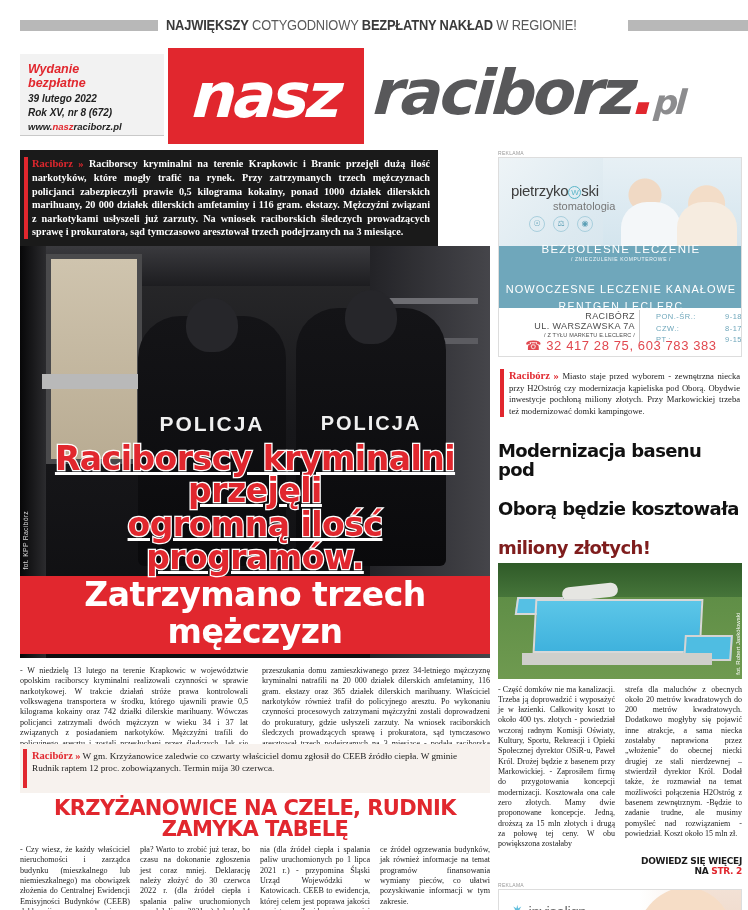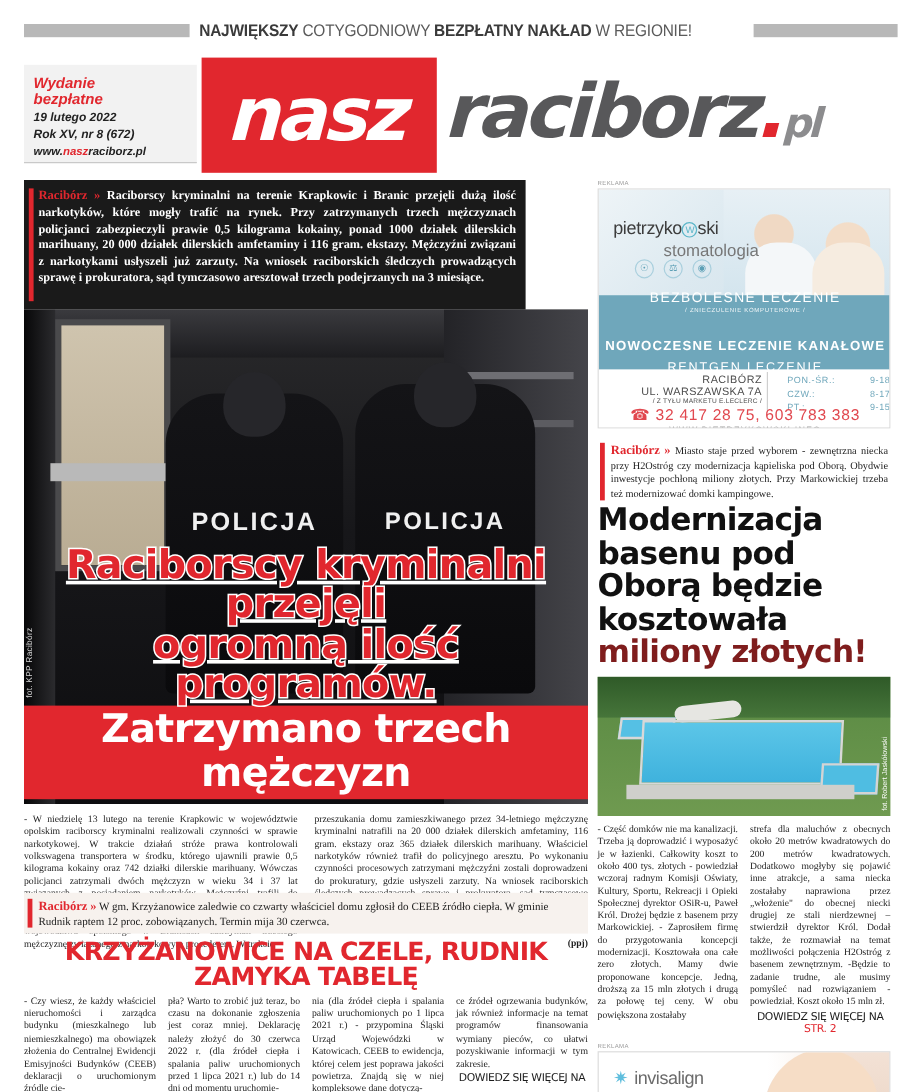--- a/index.html
+++ b/index.html
@@ -70,21 +70,21 @@
 
   
   .content { position:absolute; left:0; top:150px; width:748px; }
 
   .left-col { position:absolute; left:20px; top:0px; width:470px; }
   .right-col { position:absolute; left:498px; top:0px; width:244px; }
 
   
   .lead-box {
     width:418px; background:#1a1a1a; color:#ffffff;
-    padding:7px 8px 19px 12px; position:relative;
+    padding:7px 8px 7px 12px; position:relative;
   }
   .lead-box::before {
     content:""; position:absolute; left:4px; top:7px;
     width:4px; height:calc(100% - 14px); background:#e1272e;
   }
   .tag-red {
     color:#e1272e; font-weight:bold; font-size:10.5px;
     font-family:"Liberation Serif", serif;
   }
   .lead-text {
@@ -184,40 +184,40 @@
   }
   .sig {
     text-align:right; font-size:8px; font-weight:bold; margin-top:6px;
     padding-top:3px; color:#1b1b1b;
   }
   .sig-rule { border-top:1px solid #e1272e; width:36px; margin-left:auto; margin-bottom:2px; }
 
   
   .bottom-left { position:absolute; left:20px; top:594px; width:470px; }
   .lead-box-light {
-    width:470px; background:#f7f2ee; padding:5px 6px 3px 12px; position:relative;
+    width:470px; background:#f7f2ee; padding:5px 6px 18px 12px; position:relative;
   }
   .lead-box-light::before {
     content:""; position:absolute; left:3px; top:5px;
     width:4px; height:calc(100% - 10px); background:#e1272e;
   }
   .lead-text-dark {
     font-size:9.2px; line-height:1.3; color:#1b1b1b; text-align:left;
     font-family:"Liberation Serif", serif;
   }
   .bl-headline {
     font-family:"DejaVu Sans", sans-serif; font-weight:bold;
     font-size:21px; color:#e1272e; letter-spacing:-0.6px;
     margin:5px 0 5px 0; text-align:center; line-height:1;
   }
   .body-3col { display:flex; gap:10px; width:470px; }
   .body-3col .col { width:150px; }
   .more-link {
-    font-family:"DejaVu Sans", sans-serif; font-weight:normal;
-    font-size:9px; color:#1b1b1b; text-align:center; margin-top:2px;
+    font-family:"DejaVu Sans", sans-serif; font-weight:bold;
+    font-size:9px; color:#1b1b1b; text-align:right; margin-top:17px;
     letter-spacing:-0.3px;
   }
   .more-link .red { color:#e1272e; }
 
   
   .ad-label {
     font-family:"Liberation Sans", sans-serif;
     font-size:5px; color:#999; letter-spacing:0.3px; margin-bottom:1px;
   }
   .ad-dental {
@@ -233,21 +233,21 @@
     font-family:"Liberation Sans", sans-serif; font-size:15px;
     color:#3d3d3d; letter-spacing:-0.3px;
   }
   .ad-brand .tooth-o {
     display:inline-block; width:13px; height:13px; border-radius:50%;
     border:1.5px solid #5bb6c9; color:#5bb6c9; font-size:8px;
     line-height:11px; text-align:center; vertical-align:middle;
   }
   .ad-sub {
     position:absolute; left:54px; top:42px;
-    font-family:"Liberation Sans", sans-serif; font-size:14px; color:#777;
+    font-family:"Liberation Sans", sans-serif; font-size:11px; color:#777;
   }
   .ad-icons { position:absolute; left:30px; top:58px; display:flex; gap:8px; }
   .ad-icon {
     width:16px; height:16px; border-radius:50%; border:1px solid #a9cfdd;
     color:#5c9fb5; font-size:8px; text-align:center; line-height:14px;
     font-family:"Liberation Sans", sans-serif;
   }
   .ad-people {
     position:absolute; right:0; top:0; width:140px; height:88px;
     background:radial-gradient(circle at 30% 42%, #f0d9c4 0 16px, transparent 17px),
@@ -261,21 +261,21 @@
   .ad-person-body.p1 { left:18px; }
   .ad-person-body.p2 { right:6px; background:#f6ece0; }
   .ad-mid {
     position:absolute; left:0; top:88px; width:244px; height:62px;
     background:#6fa7bb; color:#ffffff;
     display:flex; flex-direction:column; align-items:center; justify-content:center;
     font-family:"Liberation Sans", sans-serif;
   }
   .ad-mid .l1 { font-size:11.5px; letter-spacing:1.2px; }
   .ad-mid .l1s { font-size:5px; letter-spacing:0.6px; margin-top:1px; opacity:.9; }
-  .ad-mid .l2 { font-size:11px; letter-spacing:1px; margin-top:21px;font-weight:bold; }
+  .ad-mid .l2 { font-size:11px; letter-spacing:1px; margin-top:21px; }
   .ad-mid .l3 { font-size:10.5px; letter-spacing:1.5px; margin-top:5px; }
   .ad-bot {
     position:absolute; left:0; top:150px; width:244px; height:50px;
     background:#ffffff; font-family:"Liberation Sans", sans-serif;
   }
   .ad-addr {
     position:absolute; left:8px; top:3px; width:128px; text-align:right;
     color:#4c4c4c;
   }
   .ad-addr .a1 { font-size:9px; letter-spacing:0.4px; }
@@ -302,22 +302,22 @@
   }
   .r-lead::before {
     content:""; position:absolute; left:2px; top:4px;
     width:4px; height:calc(100% - 8px); background:#e1272e;
   }
   .r-lead-text {
     font-size:8.6px; line-height:1.33; color:#1b1b1b; text-align:justify;
   }
   .r-hl {
     font-family:"DejaVu Sans", sans-serif; font-weight:bold;
-    font-size:26px; line-height:1.06; color:#111; letter-spacing:-0.6px;
-    margin-top:0;
+    font-size:18px; line-height:1.06; color:#111; letter-spacing:-0.6px;
+    margin-top:20px;
   }
   .pool-photo {
     width:244px; height:116px; margin-top:5px; position:relative; overflow:hidden;
     background:linear-gradient(180deg,#4b7a3a 0%,#5d8c45 18%,#6f9a50 100%);
   }
   .pool-trees {
     position:absolute; left:0; top:0; width:244px; height:34px;
     background:linear-gradient(180deg,#2f5a28,#46753a);
   }
   .pool-main {
@@ -394,21 +394,21 @@
     <div class="banner-text"><b>NAJWIĘKSZY</b> <span style="font-weight:400">COTYGODNIOWY</span> <b>BEZPŁATNY NAKŁAD</b> <span style="font-weight:400">W REGIONIE!</span></div>
     <div class="banner-bar right"></div>
   </div>
 
   <div class="masthead">
     <div class="edition-box">
       <div class="edition-title">
         <div>Wydanie</div>
         <div>bezpłatne</div>
       </div>
-      <div class="edition-line">19 lutego 2022</div>
+      <div class="edition-line">39 lutego 2022</div>
       <div class="edition-line">Rok XV, nr 8 (672)</div>
       <div class="edition-line edition-www"><span>www.</span><span class="red">nasz</span><span>raciborz.pl</span></div>
     </div>
 
     <div class="logo-red">
       <span class="logo-nasz">nasz</span>
     </div>
     <div class="logo-raciborz">
       <span>raciborz</span><span class="logo-dot">.</span><span class="logo-pl">pl</span>
     </div>
@@ -508,21 +508,21 @@
           <div class="ad-icons">
             <div class="ad-icon">☉</div>
             <div class="ad-icon">⚖</div>
             <div class="ad-icon">◉</div>
           </div>
         </div>
         <div class="ad-mid">
           <div class="l1">BEZBOLESNE LECZENIE</div>
           <div class="l1s">/ ZNIECZULENIE KOMPUTEROWE /</div>
           <div class="l2">NOWOCZESNE LECZENIE KANAŁOWE</div>
-          <div class="l3">RENTGEN LECZENIE</div>
+          <div class="l3">RENTGEN LECLERC</div>
         </div>
         <div class="ad-bot">
           <div class="ad-addr">
             <div class="a1">RACIBÓRZ</div>
             <div class="a2">UL. WARSZAWSKA 7A</div>
             <div class="a3">/ Z TYŁU MARKETU E.LECLERC /</div>
           </div>
           <div class="ad-vsep"></div>
           <div class="ad-hours">
             <div class="hr">

